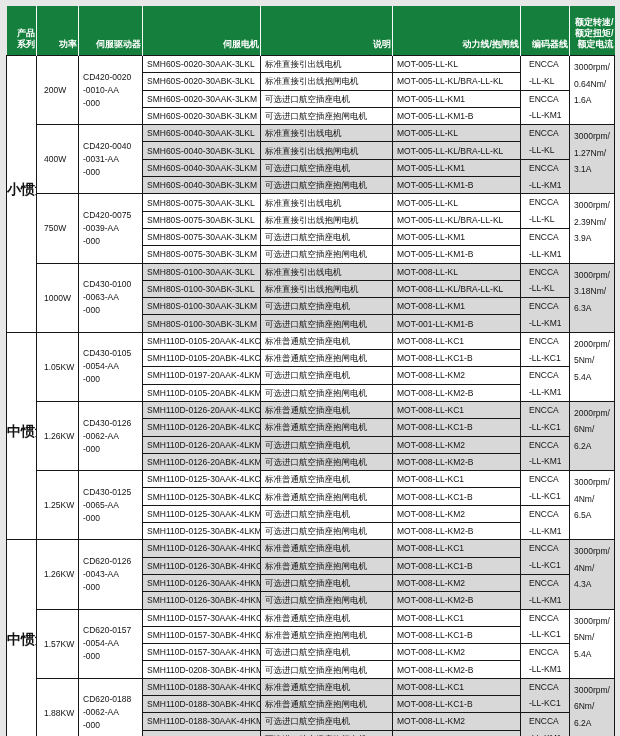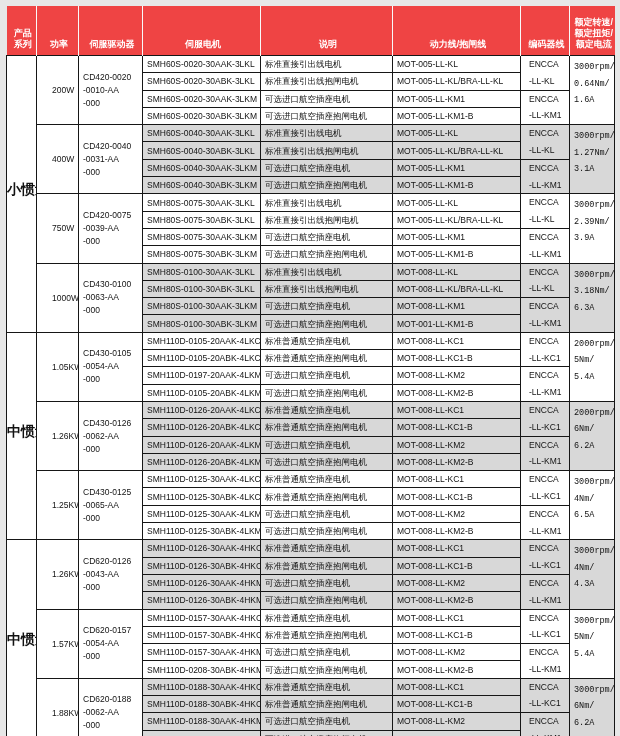--- a/index.html
+++ b/index.html
@@ -4,42 +4,42 @@
 <style>
   html,body { margin:0; padding:0; }
   body {
     width:620px; height:736px; background:#e7e7e7; overflow:hidden;
     font-family:"Liberation Sans","DejaVu Sans",sans-serif;
     -webkit-font-smoothing:antialiased;
   }
   .wrap { position:absolute; top:6px; left:6px; width:608px; }
   table { border-collapse:collapse; table-layout:fixed; width:608px; }
   thead th {
-    background:#ef4444; color:#ffffff; font-weight:bold; font-size:9px;
-    text-align:center; vertical-align:bottom; padding:0 1px 5px 4px; height:44px;
+    background:#15803d; color:#ffffff; font-weight:bold; font-size:9px;
+    text-align:right; vertical-align:bottom; padding:0 1px 5px 4px; height:44px;
     border-right:1px solid rgba(255,255,255,.75); line-height:11px;
     white-space:nowrap; overflow:hidden;
   }
   thead th:last-child { border-right:none; }
   thead th span { display:block; }
   tbody tr { height:16.85px; }
   tbody td {
     border:1px solid #161616; background:#ffffff; color:#121212;
     font-size:8.5px; line-height:10px; padding:0 1px 0 4px;
     white-space:nowrap; overflow:hidden; vertical-align:middle;
   }
   tbody td.shaded { background:#d8d8d8; }
   td.c-series { text-align:center; padding:0; font-weight:bold; background:#ffffff; }
   td.c-series .ln1 { display:block; font-size:14px; }
   td.c-series .ln2 { display:block; font-size:12px;margin-left:48px; }
-  td.c-power { padding-left:15px; font-size:8.5px; }
+  td.c-power { padding-left:7px; font-size:8.5px; }
   td.c-driver span { display:block; line-height:13px; }
   td.c-enc { padding-left:8px; }
   td.c-enc span { display:block; line-height:16.8px; }
-  td.c-rating { vertical-align:top; padding-top:3px; padding-left:4px;font-family:Liberation Mono, monospace; }
+  td.c-rating { vertical-align:top; padding-top:3px; padding-left:4px; }
   td.c-rating span { display:block; line-height:16.5px; }
 </style>
 </head>
 <body>
 
 <div class="wrap">
   <table>
     <colgroup>
       <col style="width:30px">
         <col style="width:42px">

